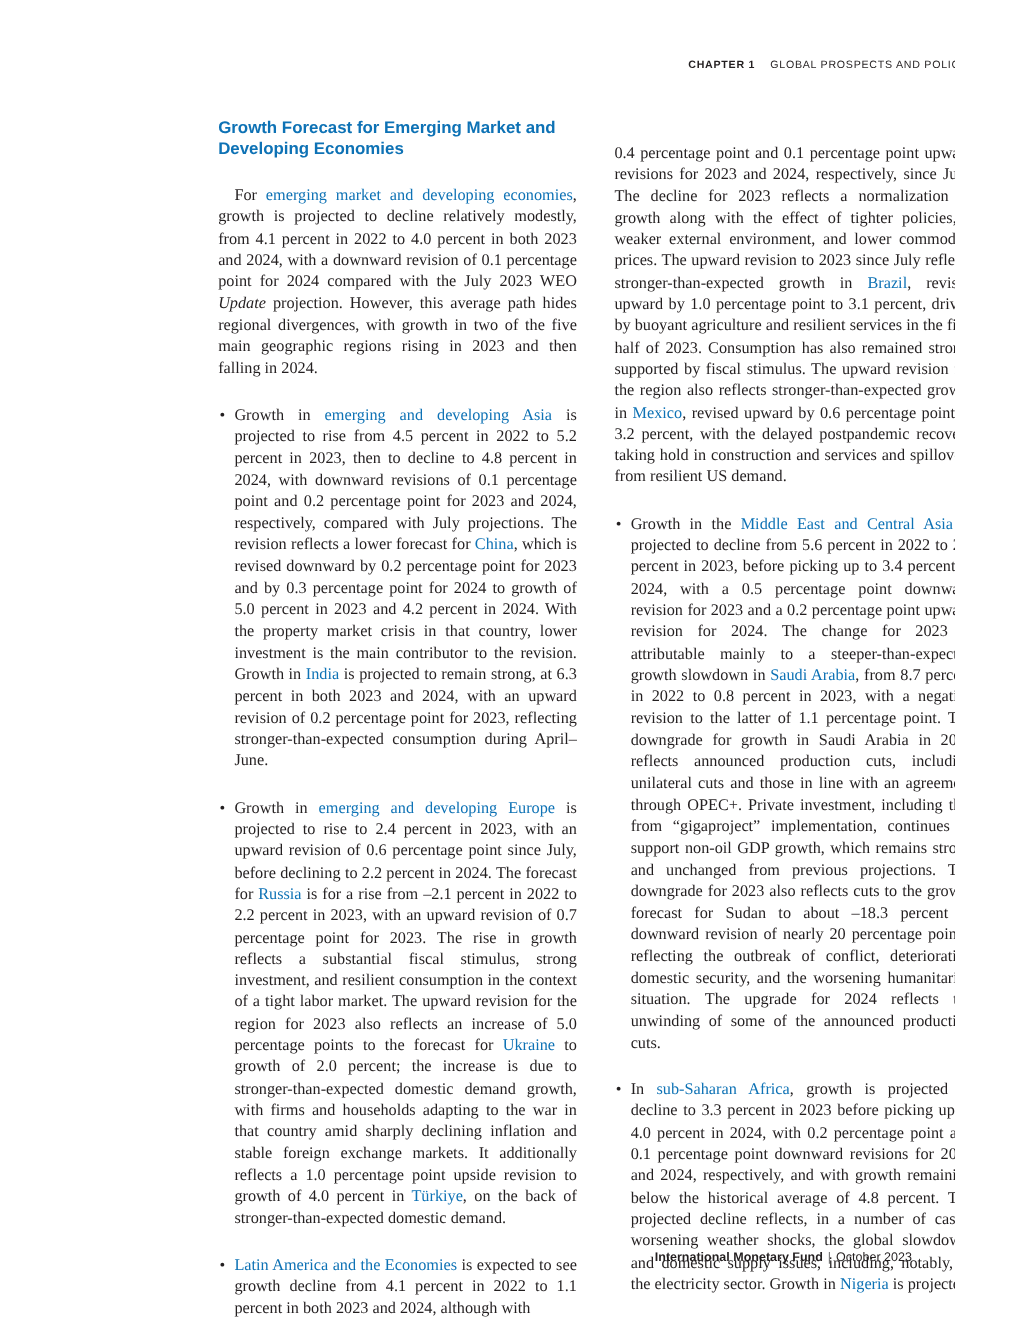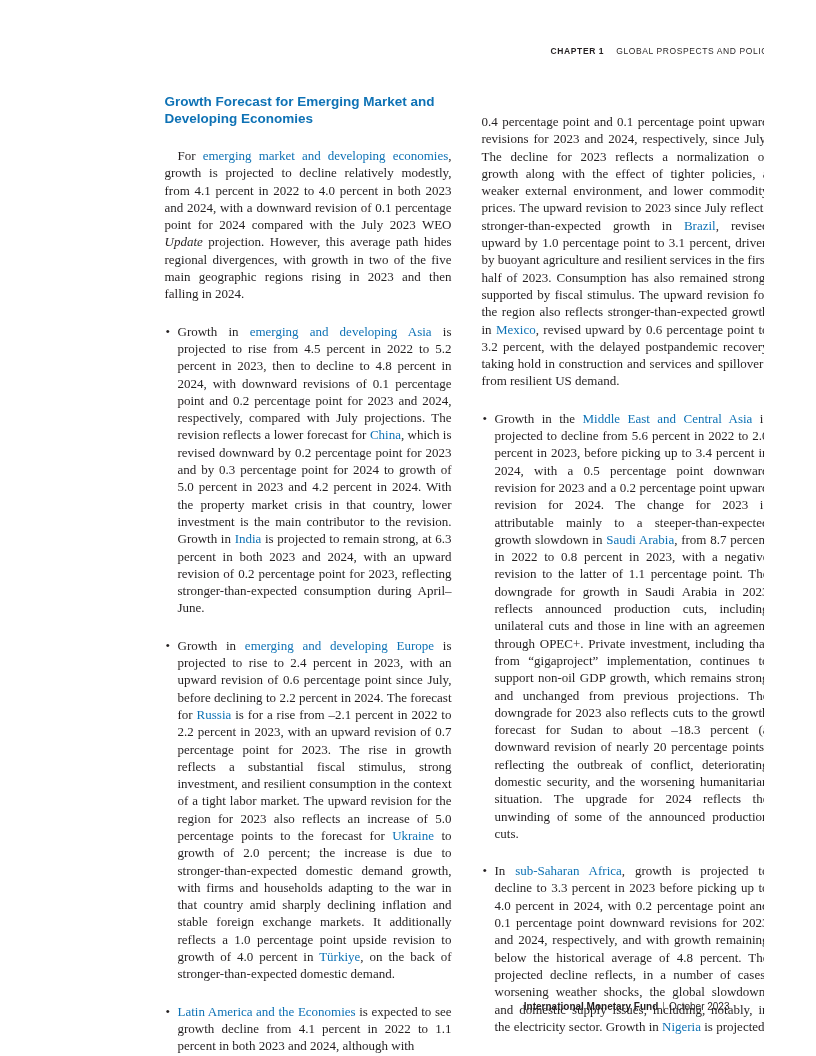--- a/index.html
+++ b/index.html
@@ -23,21 +23,21 @@
     font-family: "Liberation Sans", sans-serif;
     font-size: 8.5px;
     letter-spacing: 0.6px;
     color: var(--ink, #231f20);
     white-space: nowrap;
   }
   .chapter-label { font-weight: bold; margin-right: 12px; }
   .columns {
     position: absolute;
     top: 93px;
-    left: 112px;
+    left: 122px;
     width: 604px;
     display: flex;
     gap: 30px;
     align-items: flex-start;
   }
   .column { flex: 0 0 287px; width: 287px; }
   .section-heading {
     font-family: "Liberation Sans", sans-serif;
     font-size: 13.5px;
     line-height: 17px;

